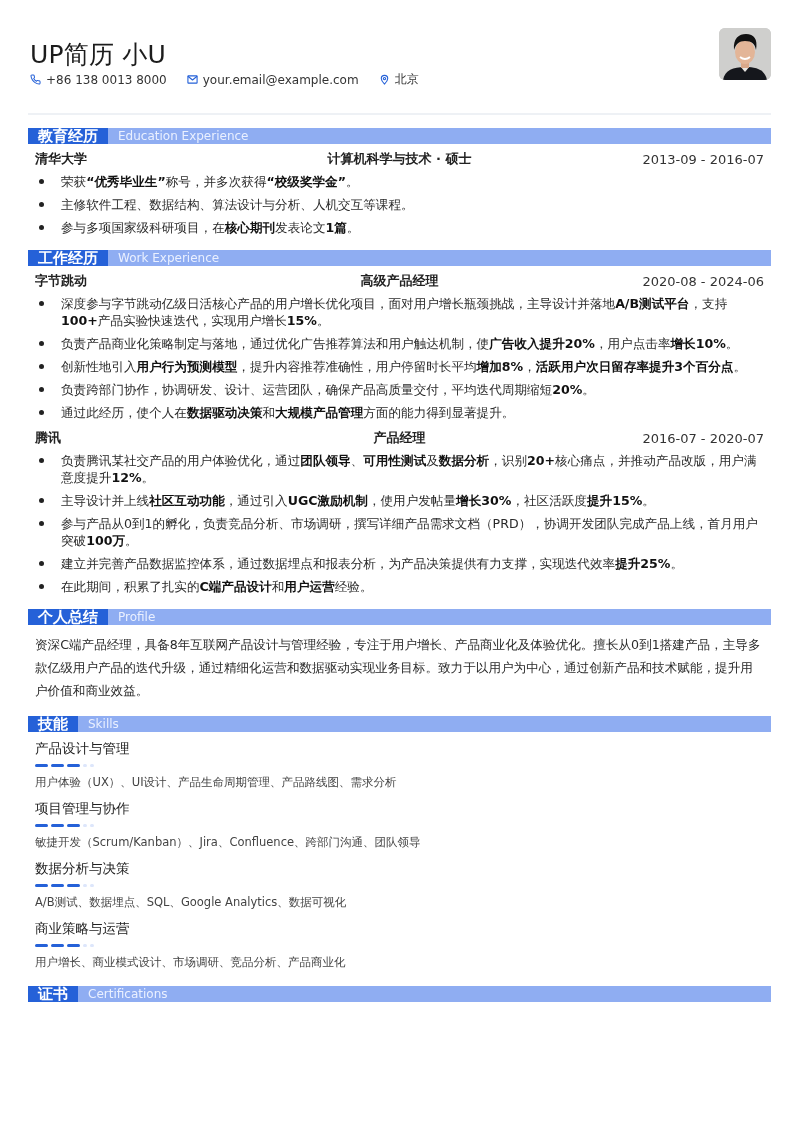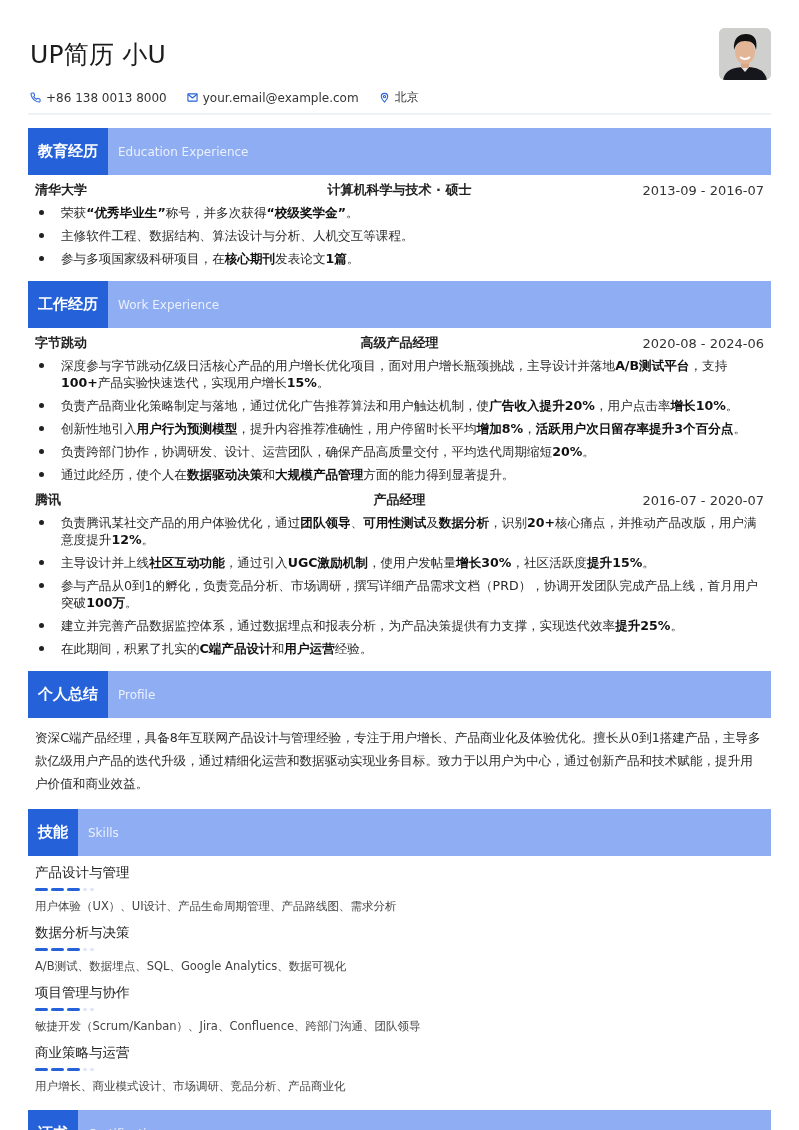--- a/index.html
+++ b/index.html
@@ -2,27 +2,27 @@
 <html><head>
 <meta charset="utf-8">
 <style>
   * { box-sizing: border-box; margin: 0; padding: 0; }
   html, body { width: 799px; height: 1130px; overflow: hidden; background: #ffffff; }
   body { font-family: "DejaVu Sans", "Liberation Sans", sans-serif; color: #222; }
   .page { position: relative; width: 799px; height: 1130px; padding: 0 28px 0 28px; }
 
   .header { position: relative; height: 116px; }
   .name { position: absolute; left: 2px; top: 38px; font-size: 25px; font-weight: 500; color: #1c1c1c; letter-spacing: 0.2px; }
-  .contacts { position: absolute; left: 2px; top: 89px; display: flex; align-items: center; font-size: 12px; color: #333; }
+  .contacts { position: absolute; left: 2px; top: 71px; display: flex; align-items: center; font-size: 12px; color: #333; }
   .contact { display: flex; align-items: center; margin-right: 20px; }
   .contact svg { width: 11px; height: 11px; margin-right: 5px; }
   .avatar { position: absolute; right: 0px; top: 28px; width: 52px; height: 52px; border-radius: 6px; overflow: hidden; background: #cfcfcf; }
   .divider { position: absolute; left: 0; right: 0; top: 113px; height: 2px; background: #eef1f5; }
 
-  .sec-head { display: flex; height: 47px; background: #8fadf2; margin-top: 12px; }
+  .sec-head { display: flex; height: 16px; background: #8fadf2; margin-top: 12px; }
   .sec-head .zh { background: #2561d8; color: #fff; font-size: 15px; font-weight: bold; padding: 0 10px; display: flex; align-items: center; }
   .sec-head .en { color: #eaf0ff; font-size: 12px; padding-left: 10px; display: flex; align-items: center; }
 
   .entry { padding: 0 7px; }
   .entry-row { display: flex; justify-content: space-between; align-items: center; height: 22px; margin-top: 4px; font-size: 13px; }
   .entry-row .org { font-weight: bold; width: 240px; }
   .entry-row .role { font-weight: bold; flex: 1; text-align: center; }
   .entry-row .date { width: 240px; text-align: right; color: #333; font-size: 13px; }
   ul.bullets { list-style: none; }
   ul.bullets li { position: relative; padding-left: 26px; font-size: 12.6px; line-height: 17px; margin: 3px 0 6px 0; color: #2a2a2a; }
@@ -148,40 +148,40 @@
         <div class="bar">
           <span class="on"></span>
           <span class="on"></span>
           <span class="on"></span>
           <span class="off"></span>
           <span class="off"></span>
         </div>
         <div class="desc">用户体验（UX）、UI设计、产品生命周期管理、产品路线图、需求分析</div>
       </div>
       <div class="skill">
+        <div class="title">项目管理与协作</div>
+        <div class="bar">
+          <span class="on"></span>
+          <span class="on"></span>
+          <span class="on"></span>
+          <span class="off"></span>
+          <span class="off"></span>
+        </div>
+        <div class="desc">敏捷开发（Scrum/Kanban）、Jira、Confluence、跨部门沟通、团队领导</div>
+      </div>
+      <div class="skill">
         <div class="title">数据分析与决策</div>
         <div class="bar">
           <span class="on"></span>
           <span class="on"></span>
           <span class="on"></span>
           <span class="off"></span>
           <span class="off"></span>
         </div>
         <div class="desc">A/B测试、数据埋点、SQL、Google Analytics、数据可视化</div>
-      </div>
-      <div class="skill">
-        <div class="title">项目管理与协作</div>
-        <div class="bar">
-          <span class="on"></span>
-          <span class="on"></span>
-          <span class="on"></span>
-          <span class="off"></span>
-          <span class="off"></span>
-        </div>
-        <div class="desc">敏捷开发（Scrum/Kanban）、Jira、Confluence、跨部门沟通、团队领导</div>
       </div>
       <div class="skill">
         <div class="title">商业策略与运营</div>
         <div class="bar">
           <span class="on"></span>
           <span class="on"></span>
           <span class="on"></span>
           <span class="off"></span>
           <span class="off"></span>
         </div>

